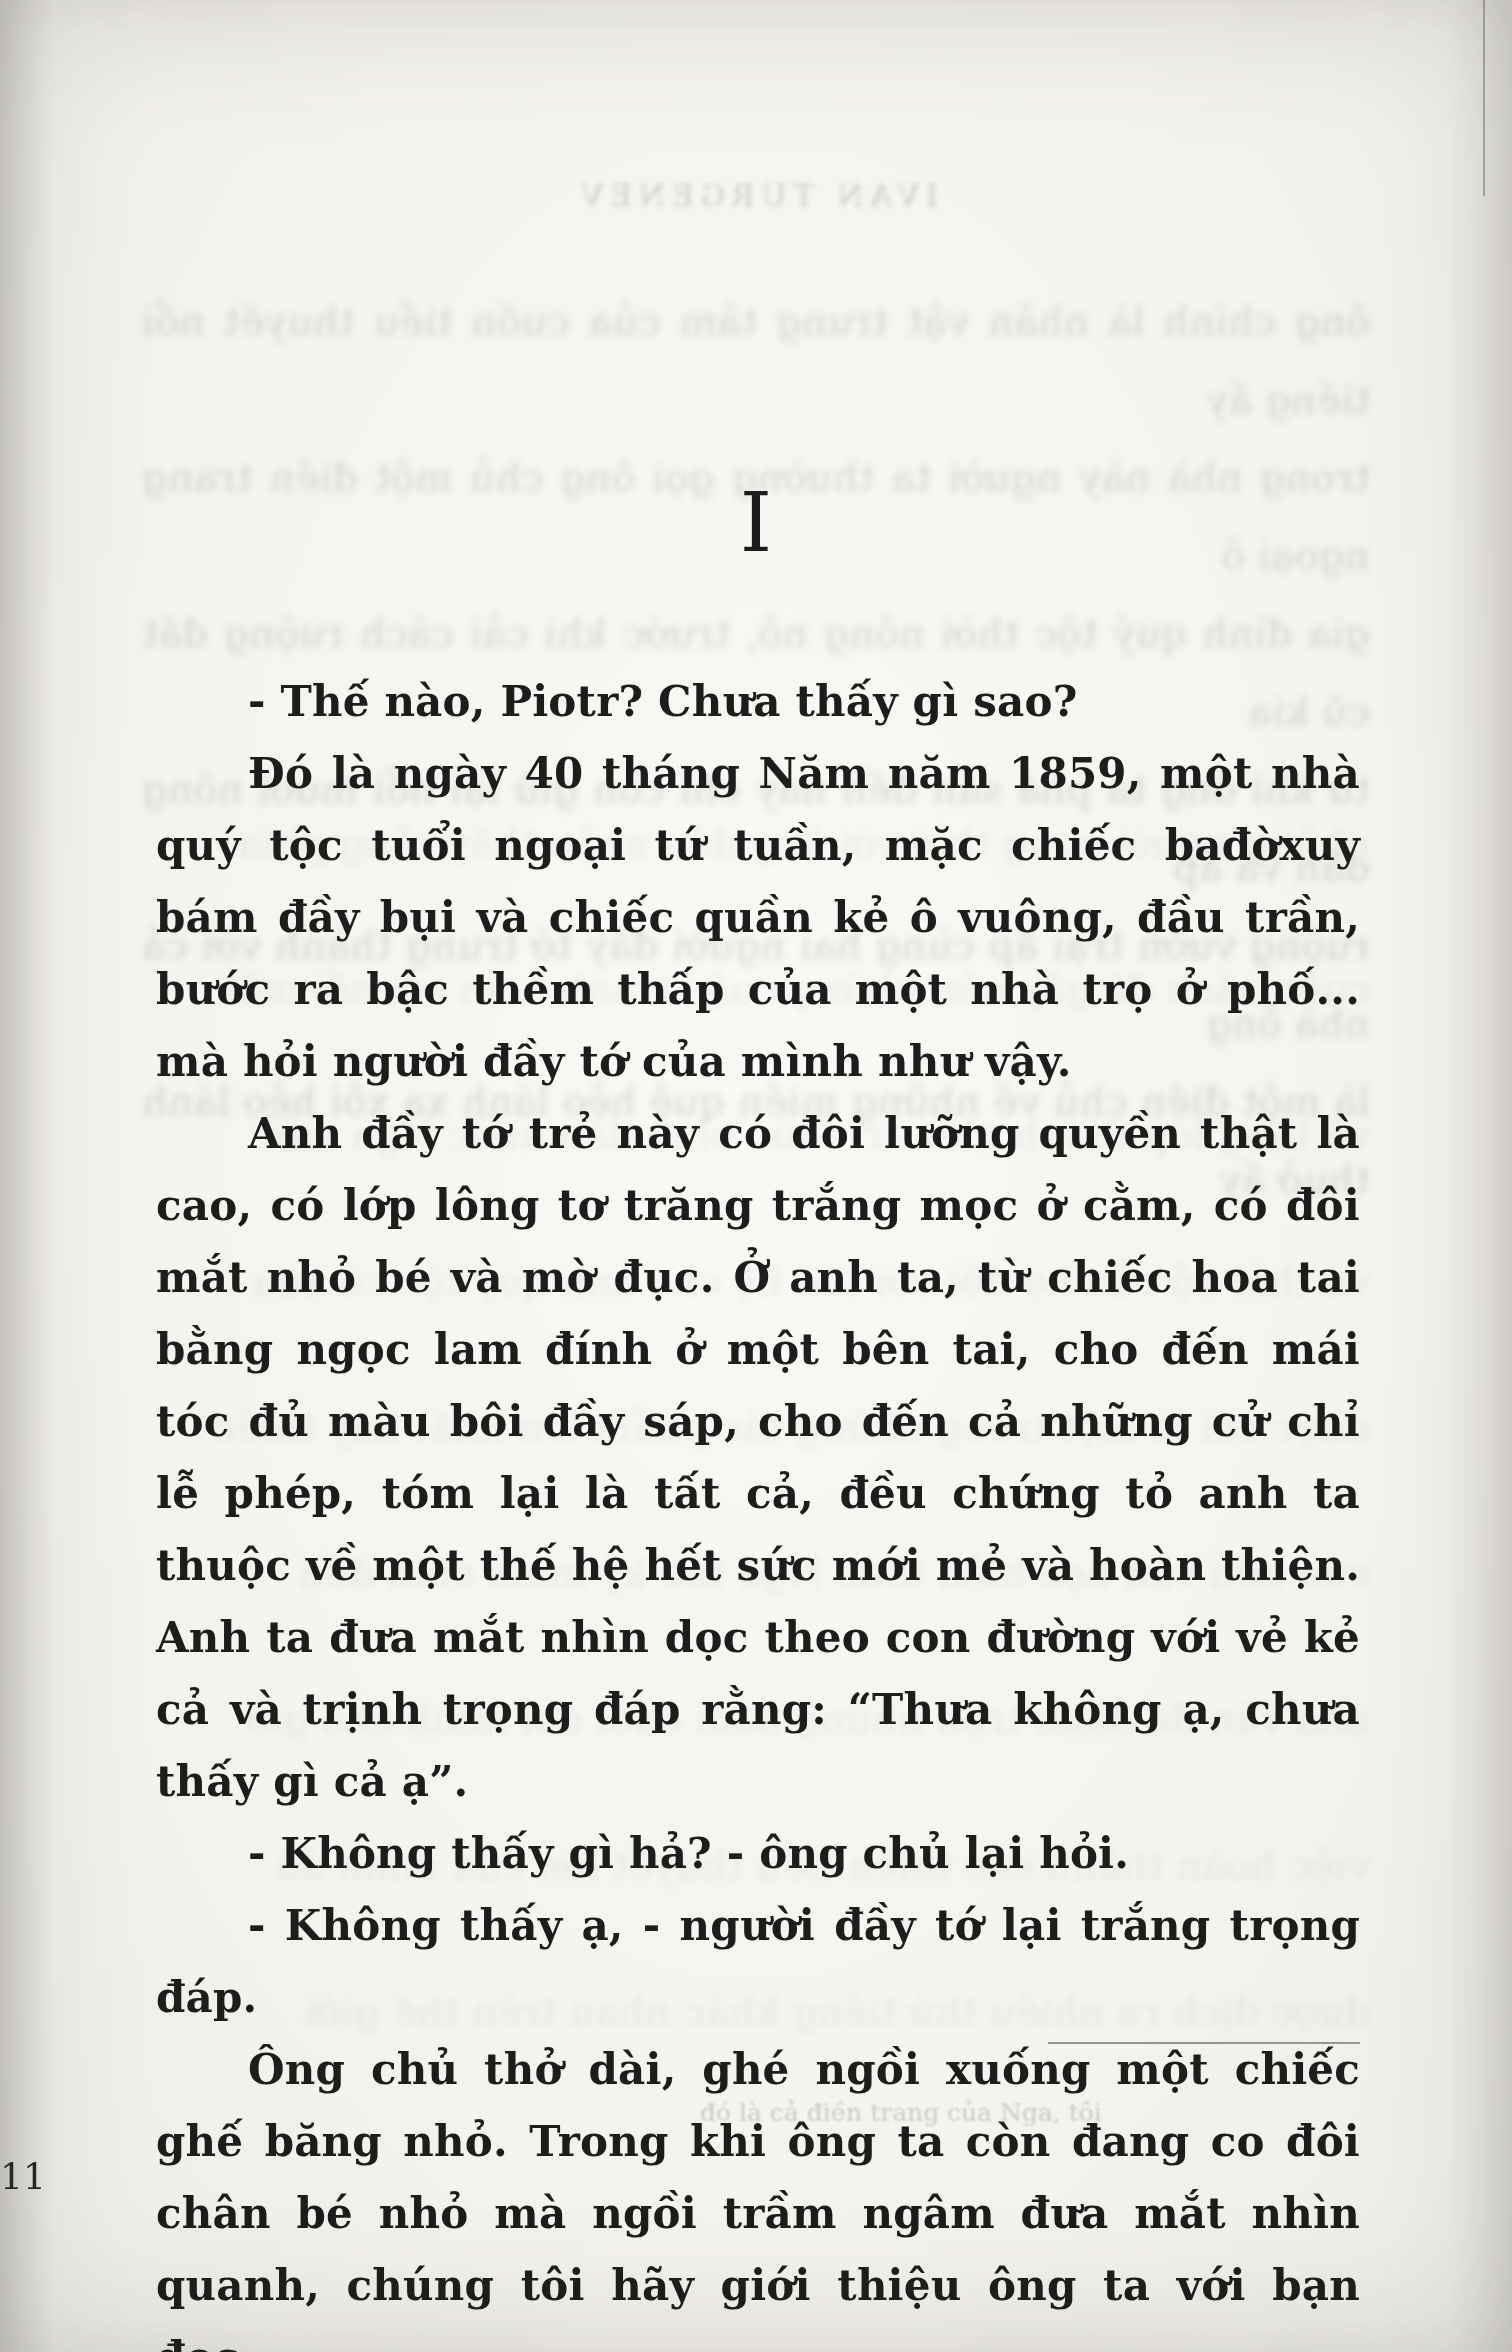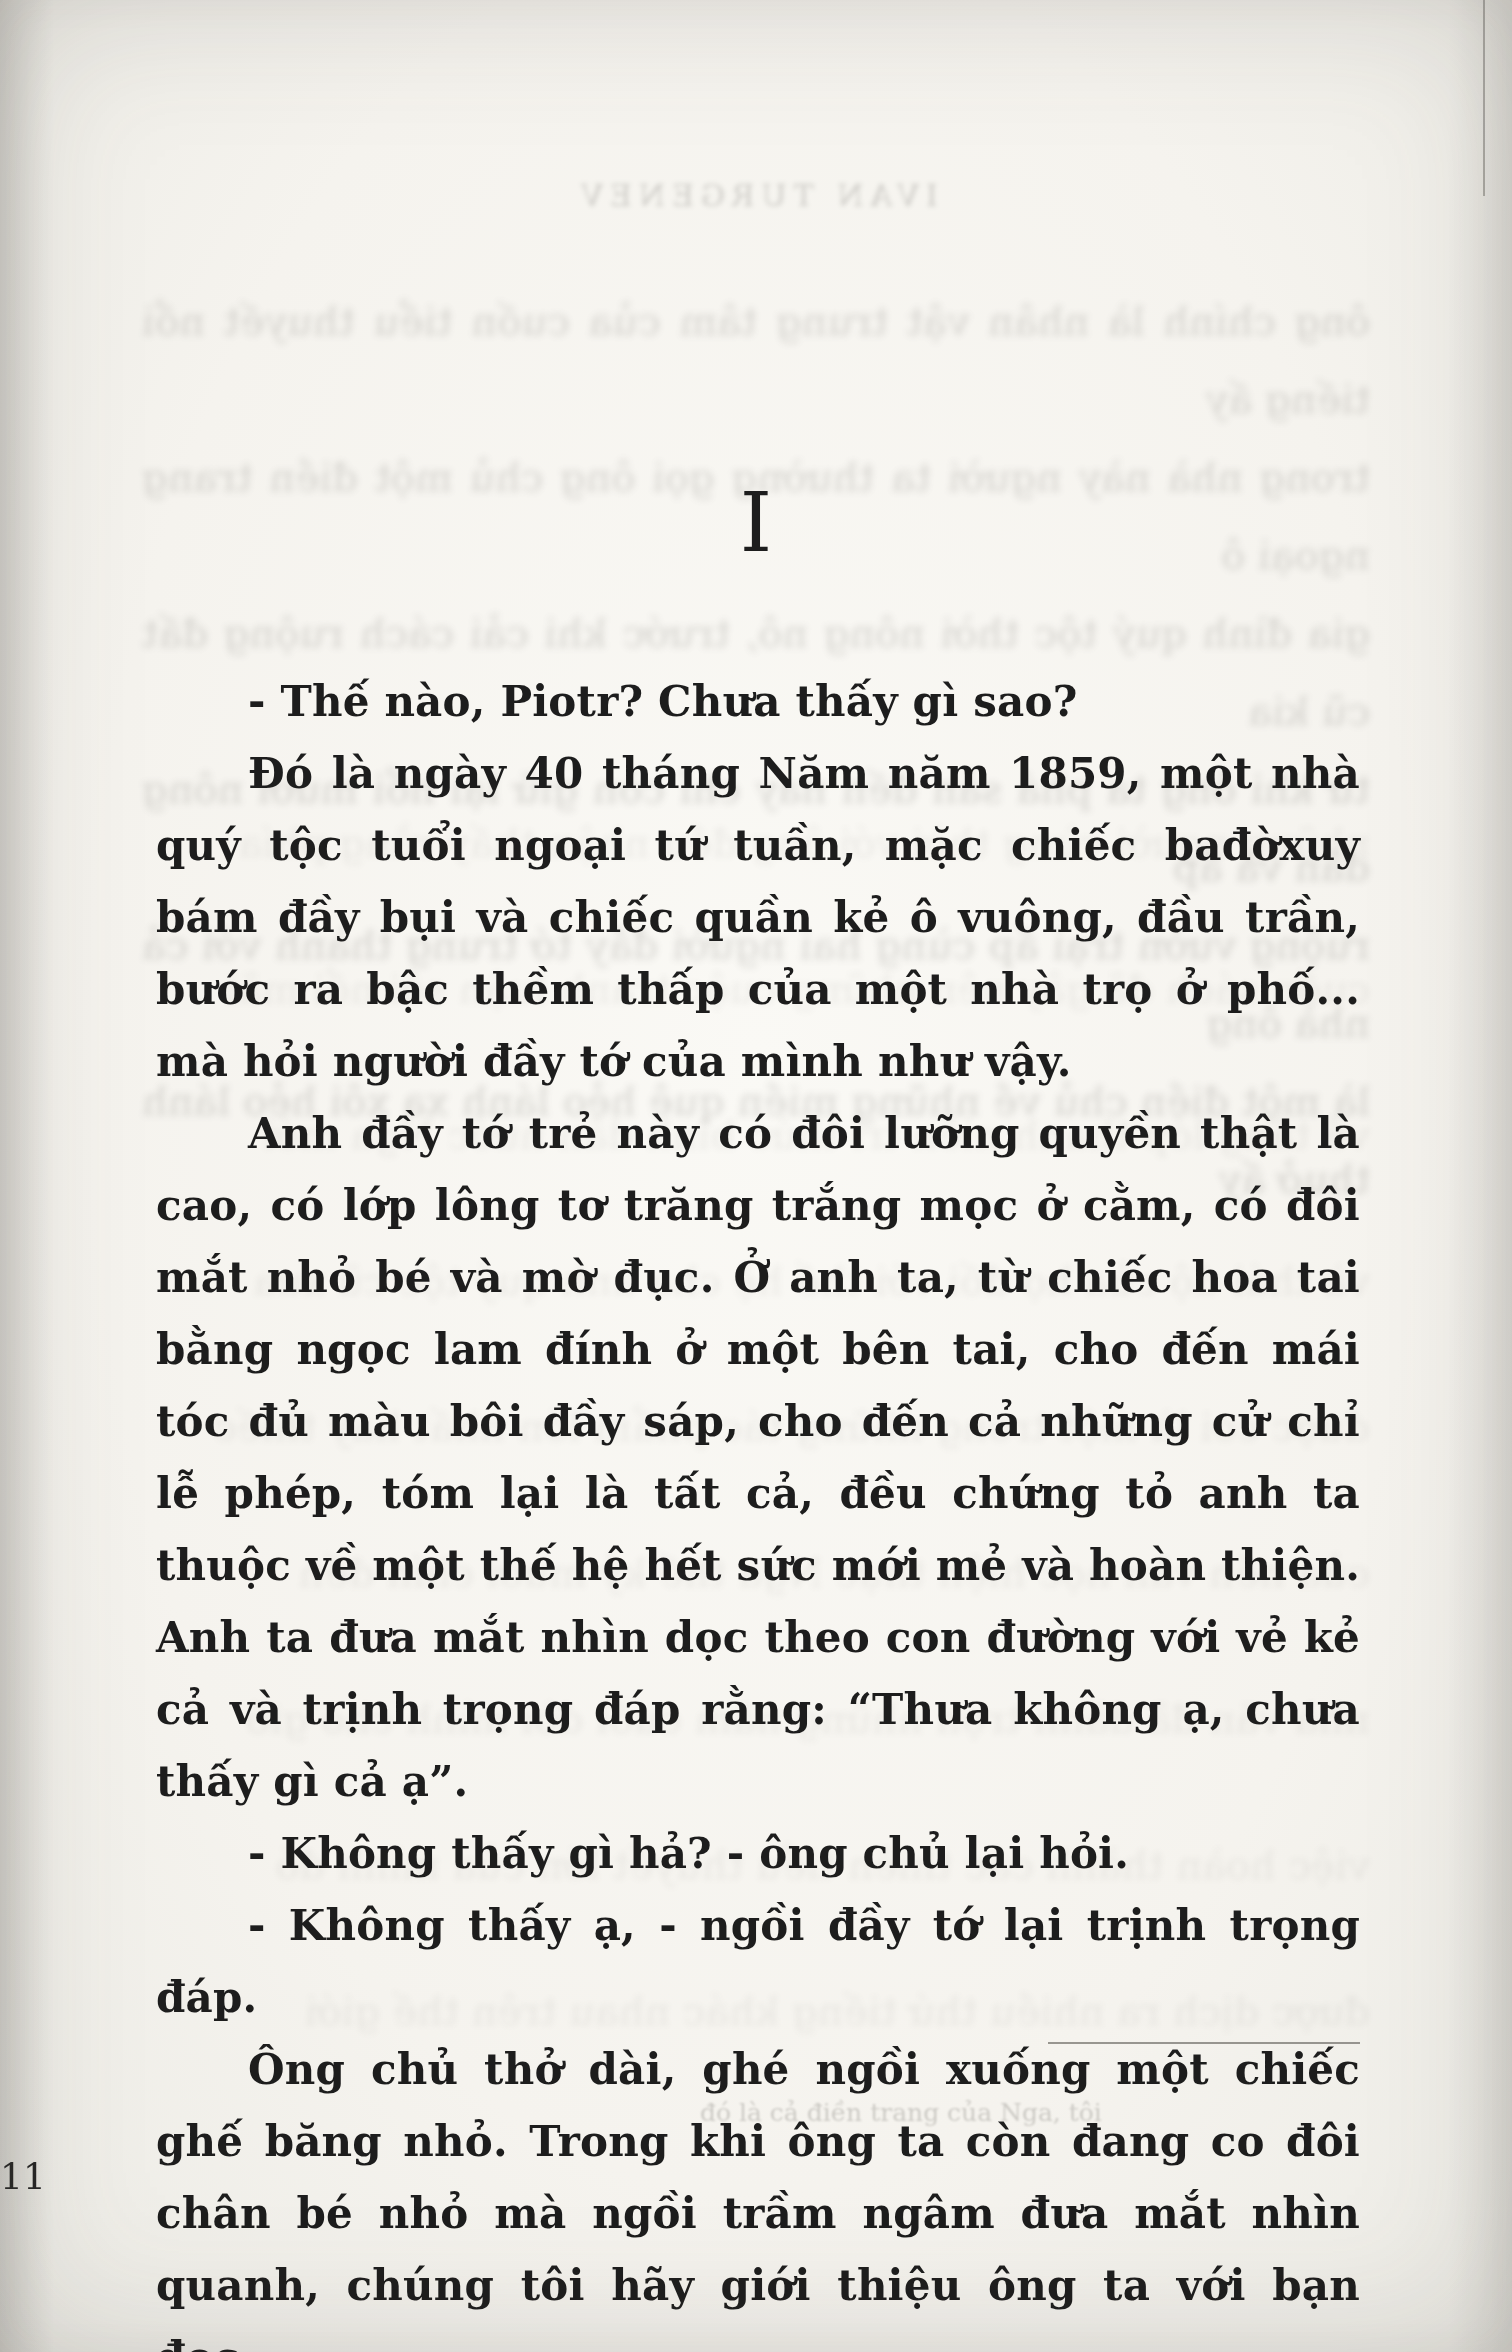--- a/index.html
+++ b/index.html
@@ -172,21 +172,21 @@
 
   <div class="ghost-footnote">đó là cả điền trang của Nga, tôi</div>
 
   <div class="chapter-heading">I</div>
 
   <div class="text-block">
     <p class="para">- Thế nào, Piotr? Chưa thấy gì sao?</p>
     <p class="para">Đó là ngày 40 tháng Năm năm 1859, một nhà quý tộc tuổi ngoại tứ tuần, mặc chiếc bađờxuy bám đầy bụi và chiếc quần kẻ ô vuông, đầu trần, bước ra bậc thềm thấp của một nhà trọ ở phố... mà hỏi người đầy tớ của mình như vậy.</p>
     <p class="para">Anh đầy tớ trẻ này có đôi lưỡng quyền thật là cao, có lớp lông tơ trăng trắng mọc ở cằm, có đôi mắt nhỏ bé và mờ đục. Ở anh ta, từ chiếc hoa tai bằng ngọc lam đính ở một bên tai, cho đến mái tóc đủ màu bôi đầy sáp, cho đến cả những cử chỉ lễ phép, tóm lại là tất cả, đều chứng tỏ anh ta thuộc về một thế hệ hết sức mới mẻ và hoàn thiện. Anh ta đưa mắt nhìn dọc theo con đường với vẻ kẻ cả và trịnh trọng đáp rằng: “Thưa không ạ, chưa thấy gì cả ạ”.</p>
     <p class="para">- Không thấy gì hả? - ông chủ lại hỏi.</p>
-    <p class="para">- Không thấy ạ, - ngồi đầy tớ lại trịnh trọng đáp.</p>
+    <p class="para">- Không thấy ạ, - người đầy tớ lại trắng trọng đáp.</p>
     <p class="para">Ông chủ thở dài, ghé ngồi xuống một chiếc ghế băng nhỏ. Trong khi ông ta còn đang co đôi chân bé nhỏ mà ngồi trầm ngâm đưa mắt nhìn quanh, chúng tôi hãy giới thiệu ông ta với bạn đọc.</p>
   </div>
 
   <div class="underline-artifact"></div>
 
   <div class="page-number">11</div>
 
   <div class="scan-line-artifact"></div>
   <div class="edge-left"></div>
   <div class="edge-right"></div>

